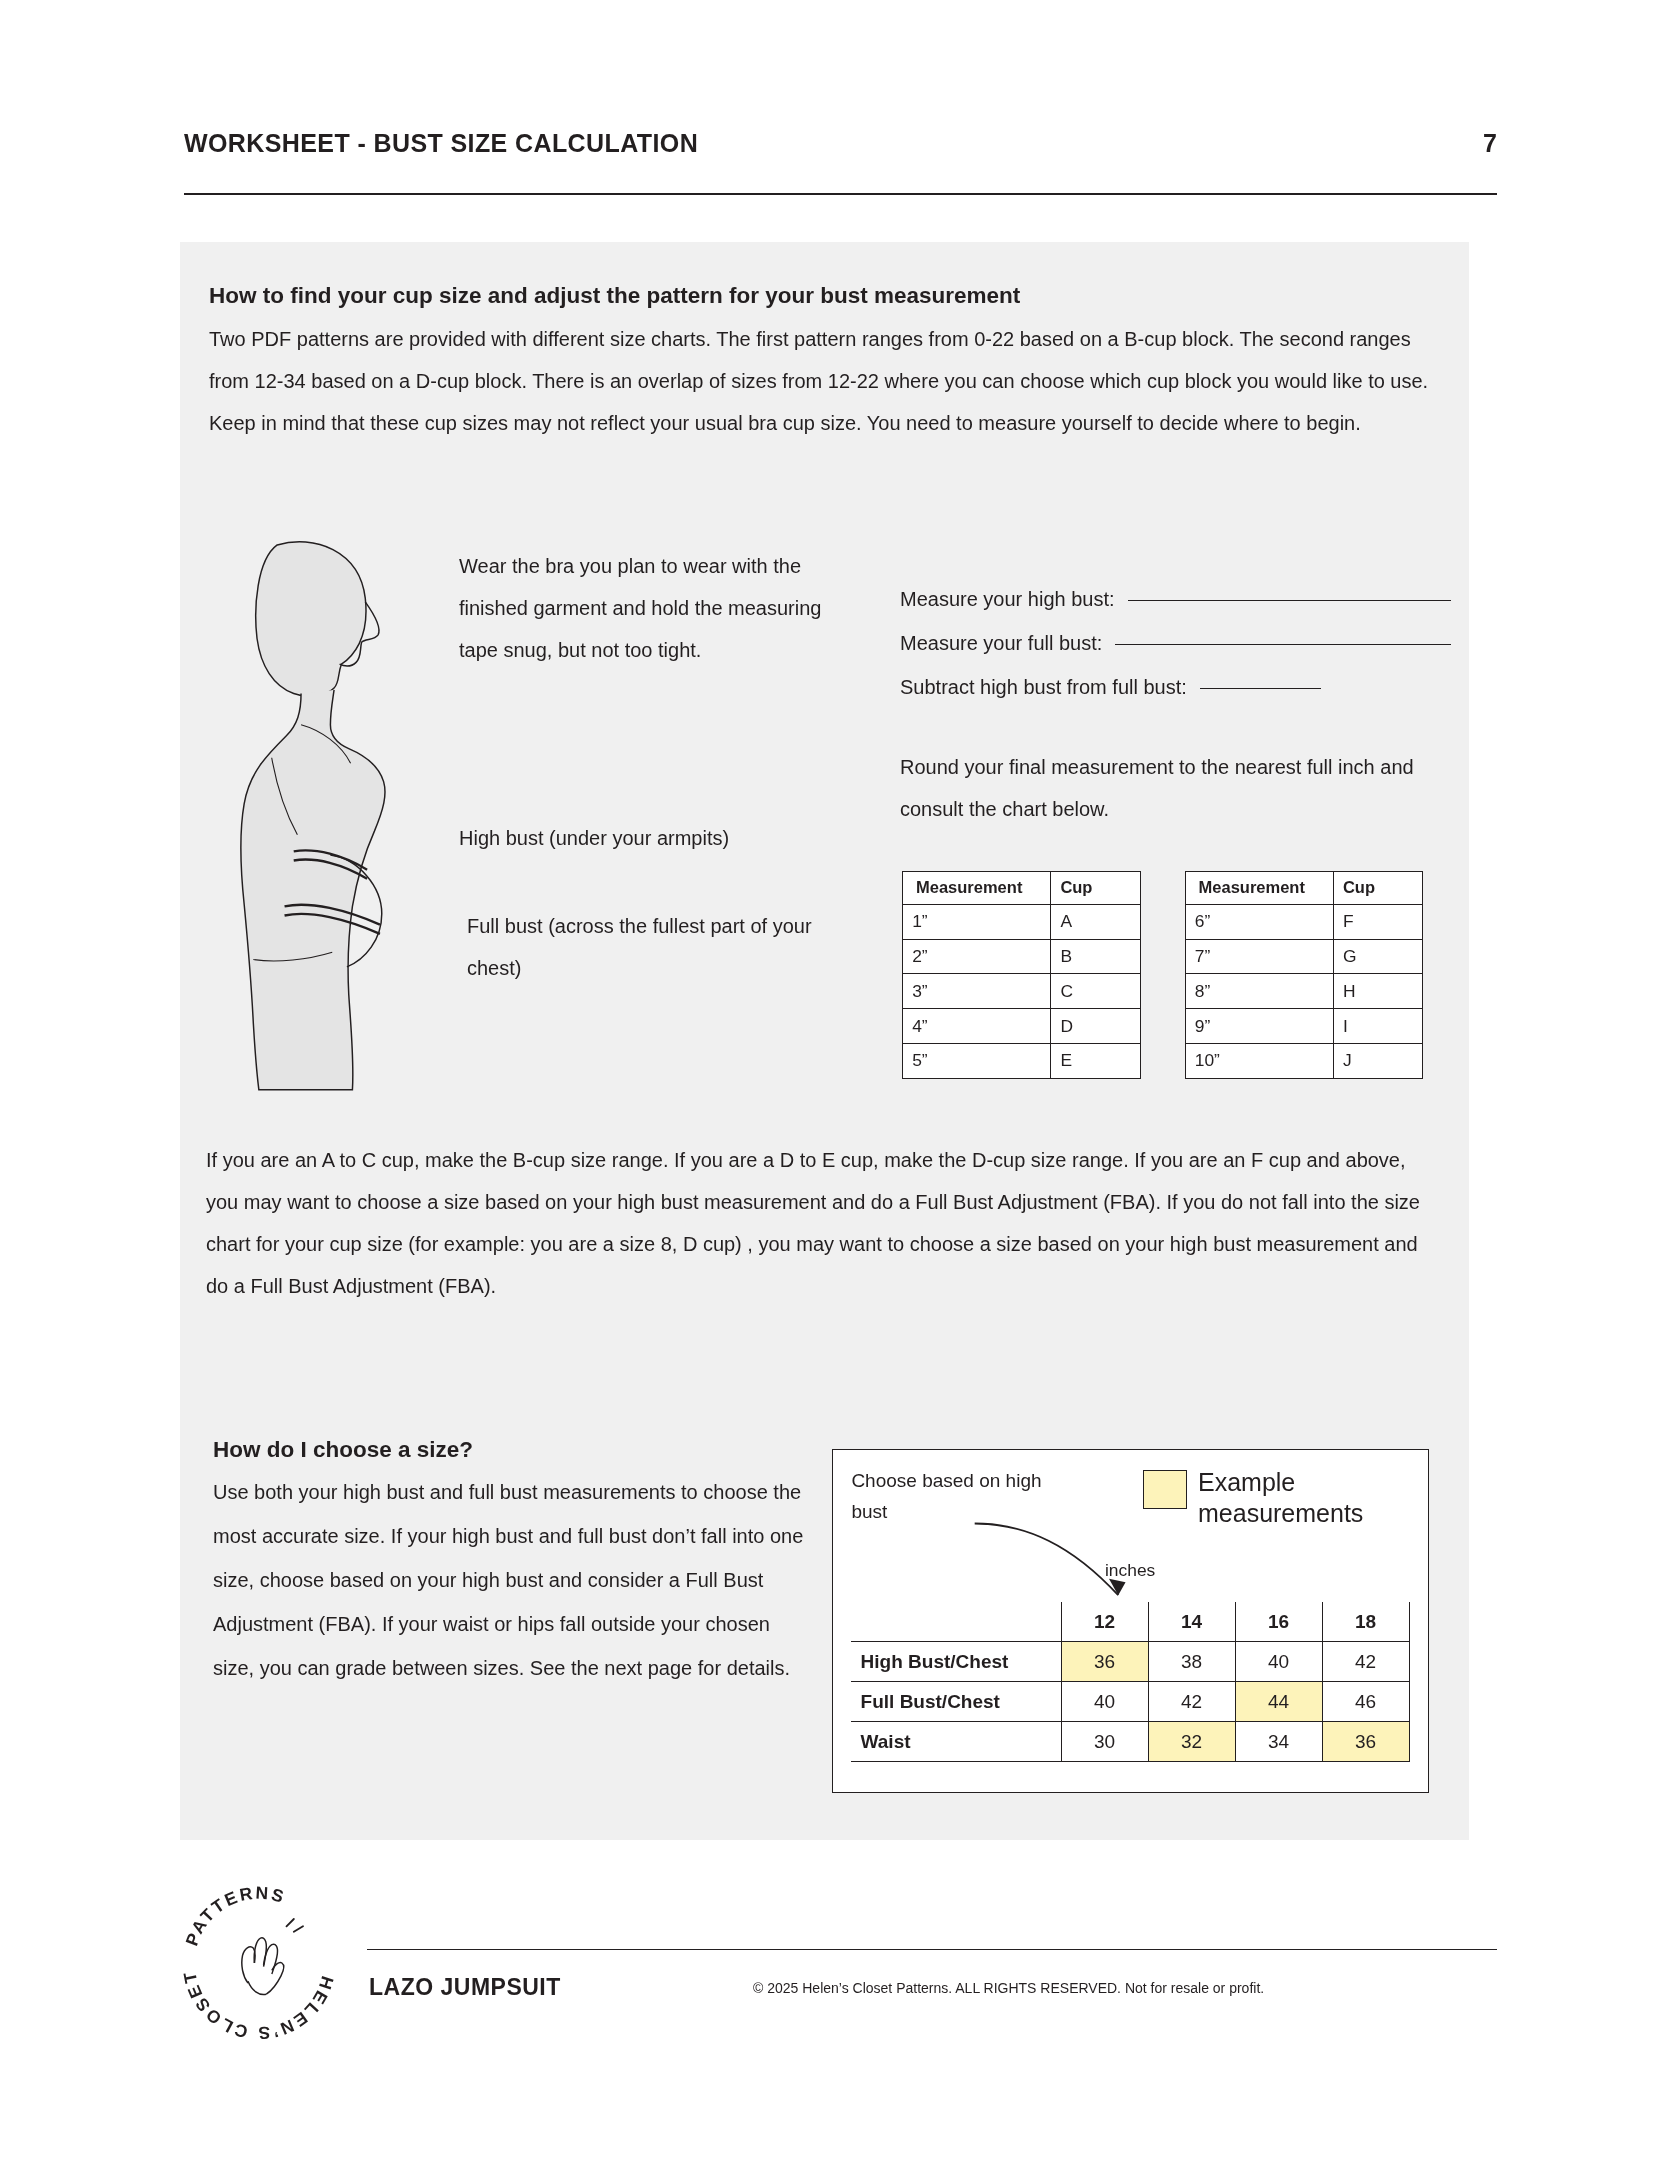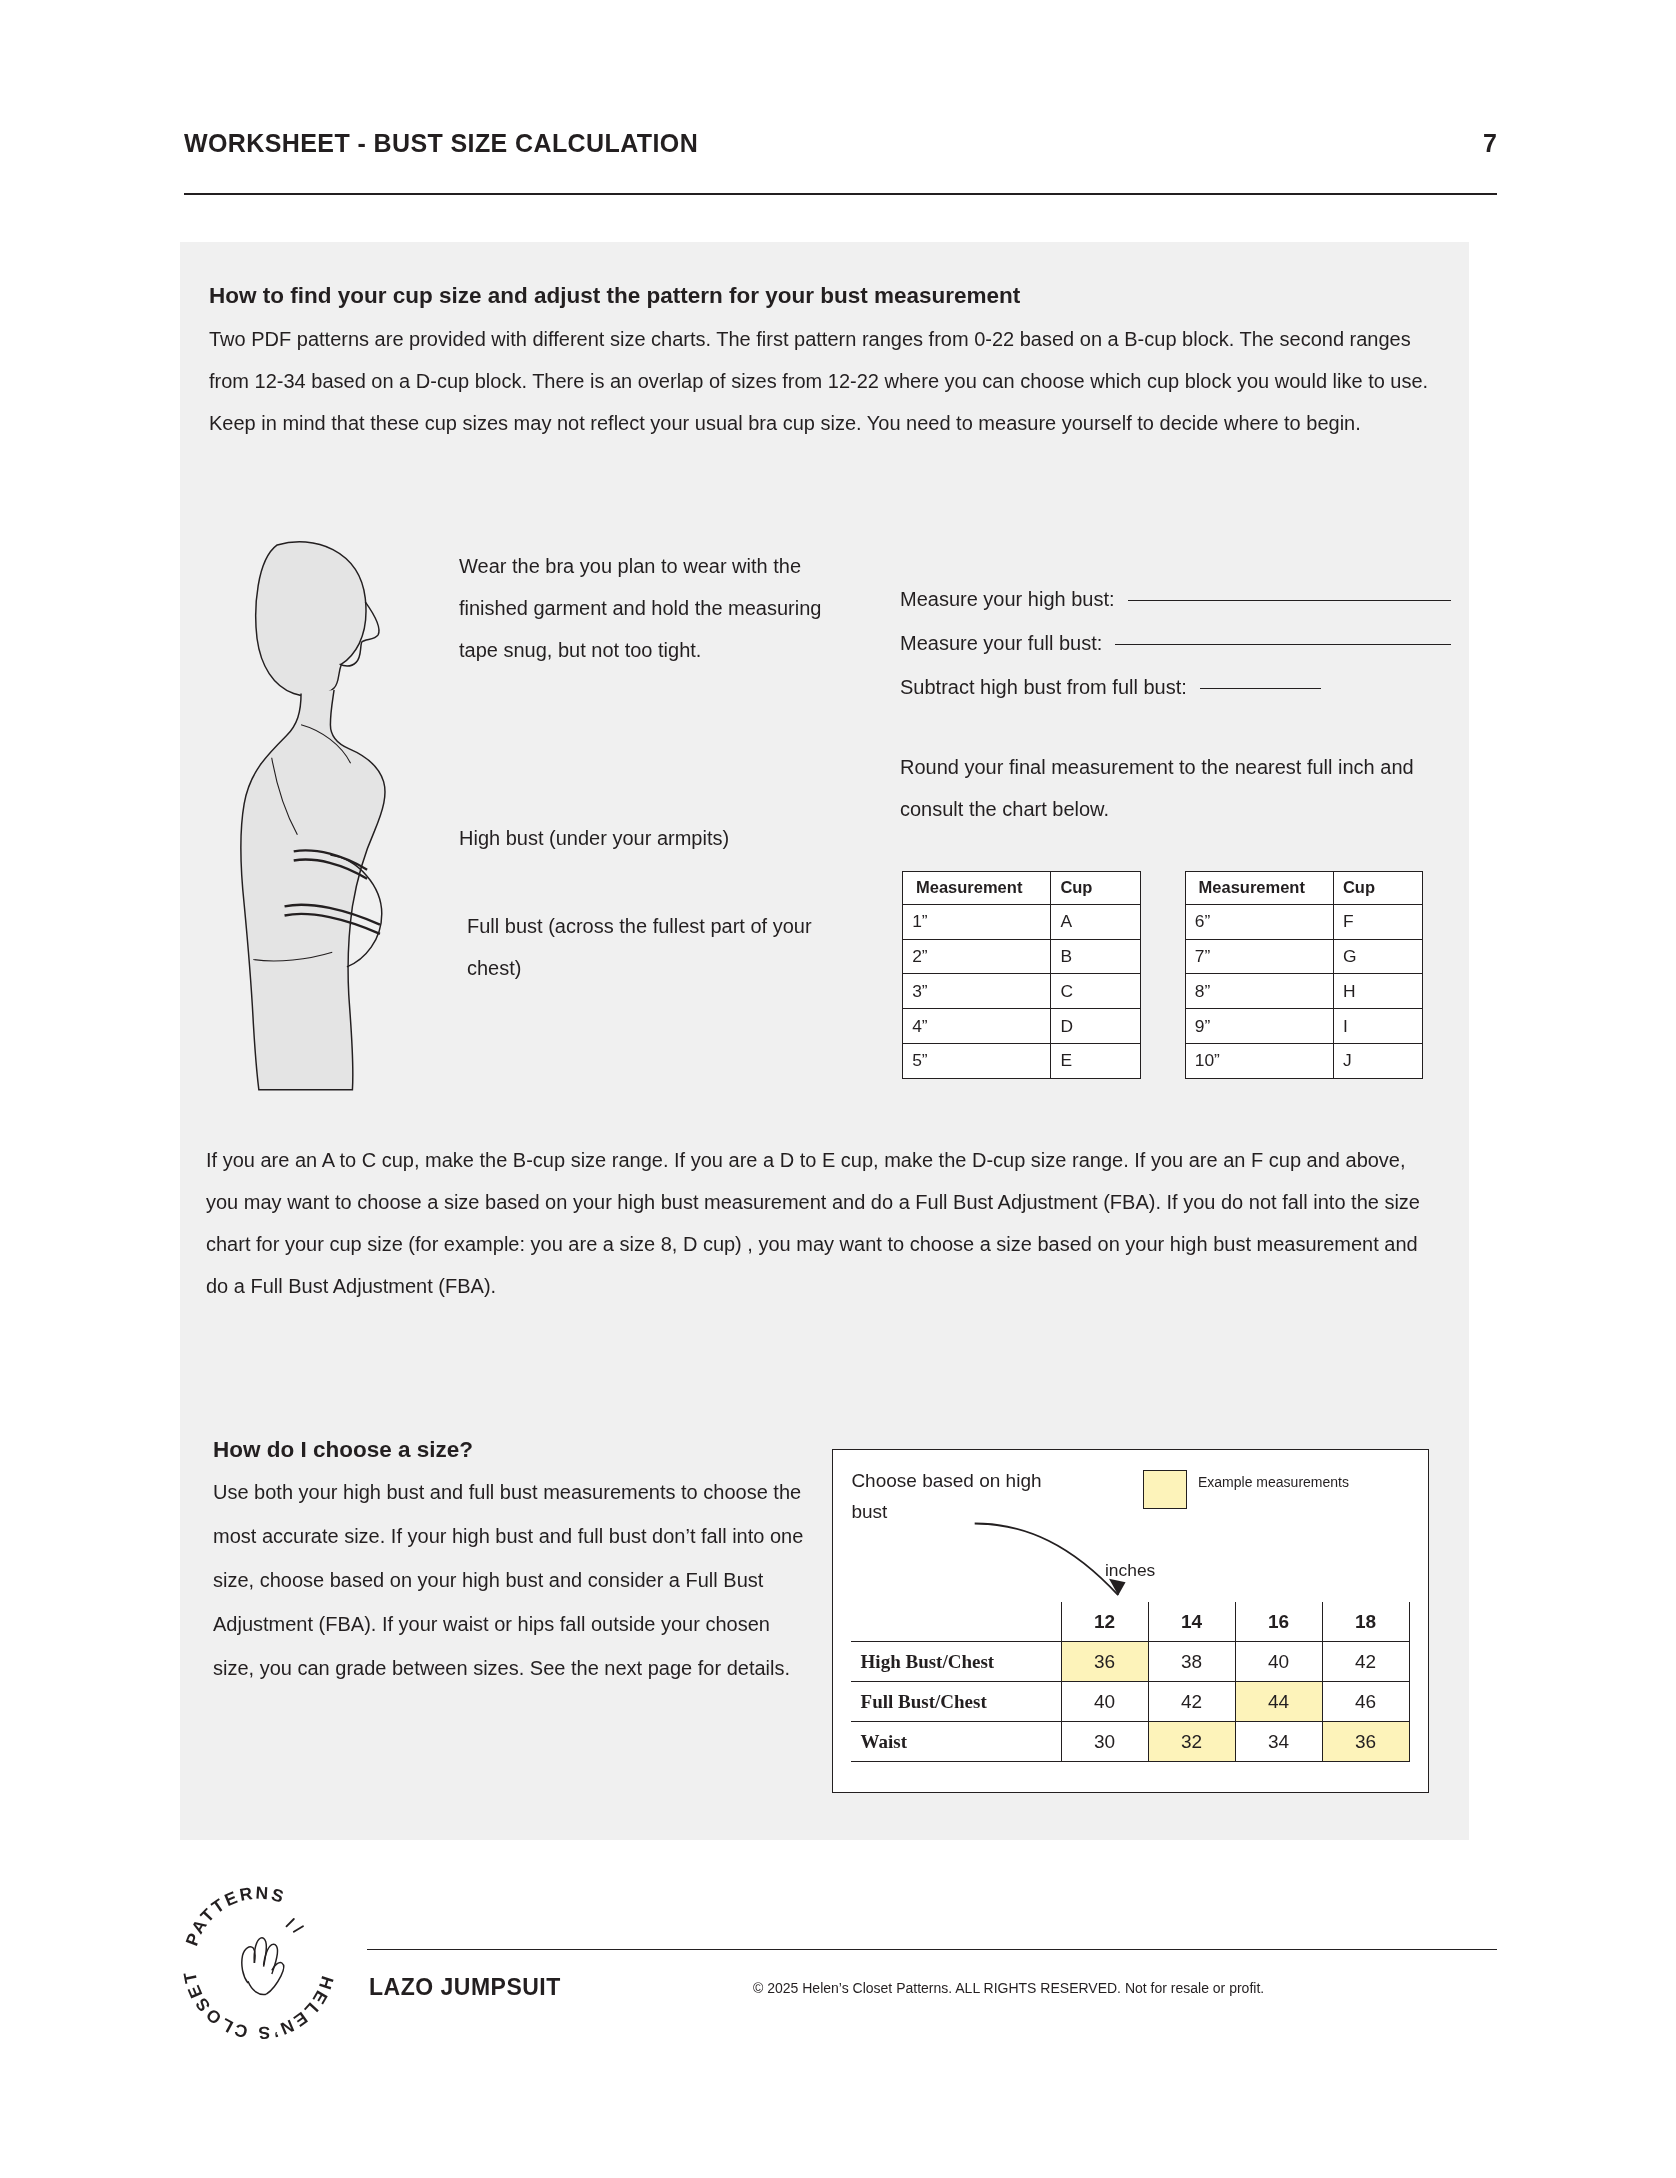--- a/index.html
+++ b/index.html
@@ -210,21 +210,21 @@
     top: 20px;
     width: 42px;
     height: 37px;
     background: #fdf3ba;
     border: 0.9px solid #231f20;
   }
   .legend-text {
     position: absolute;
     left: 365px;
     top: 16.5px;
-    font-size: 14px;
+    font-size: 25px;
     line-height: 31px;
     width: 184px;
     color: #231f20;
   }
   .inches-label {
     position: absolute;
     left: 272px;
     top: 110px;
     font-size: 17.4px;
     color: #231f20;
@@ -248,21 +248,20 @@
     height: 39px;
     text-align: center;
     padding: 0;
   }
   table.size td.rowhead, table.size th.rowhead {
     text-align: left;
     padding-left: 9.2px;
     font-weight: bold;
     width: 200px;
     border-left: none;
-    font-family: Liberation Serif, serif;
   }
   table.size th.sizecol, table.size td.sizecol {
     width: 86px;
   }
   table.size thead th {
     font-weight: bold;
     border-top: none;
   }
   table.size thead th.corner {
     border-left: none;

